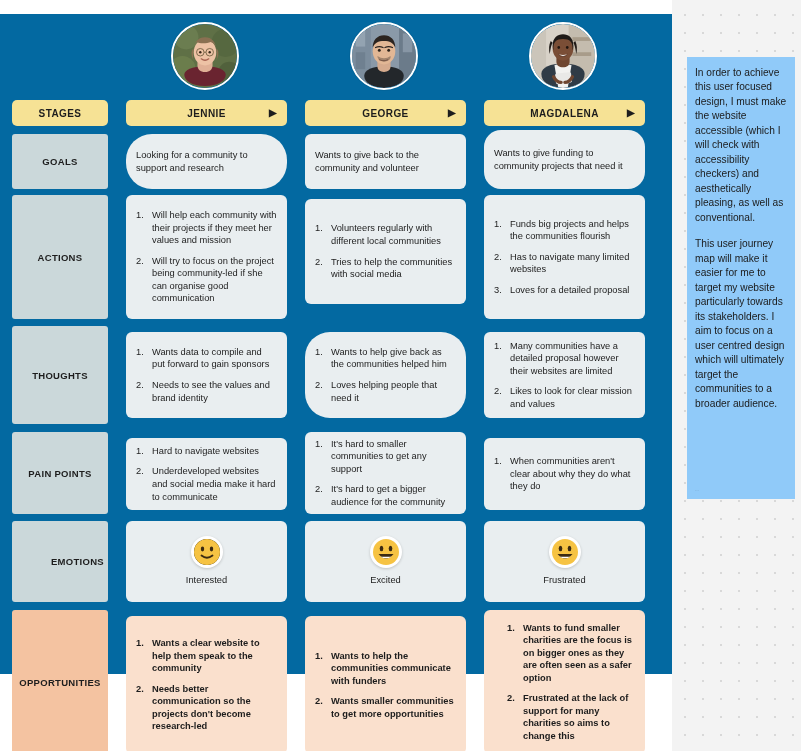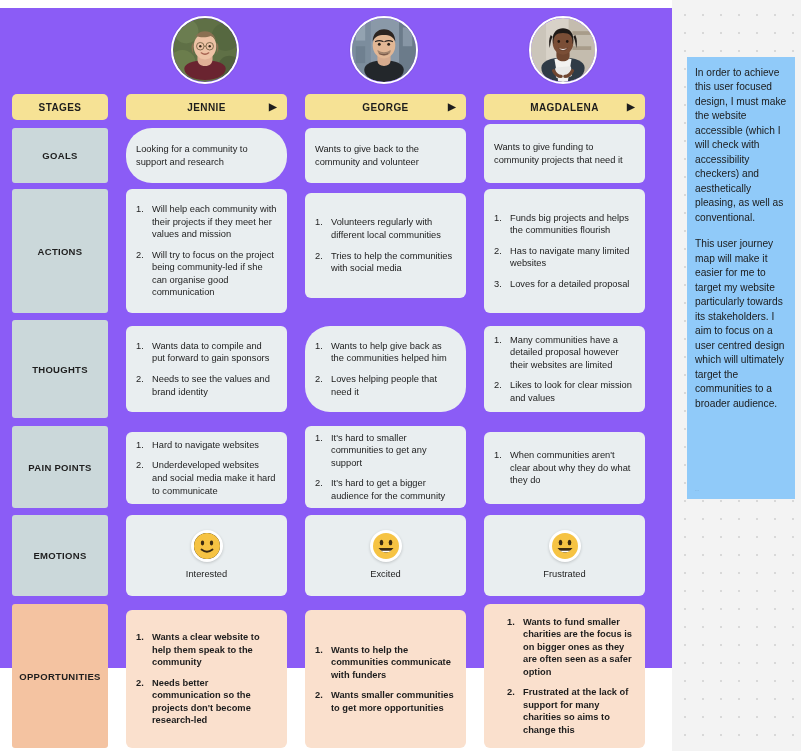--- a/index.html
+++ b/index.html
@@ -26,24 +26,24 @@
     background-color: #f3f3f3;
     background-image: radial-gradient(circle, #d8d8d8 1px, transparent 1.1px);
     background-size: 18px 18px;
     background-position: 4px 6px;
   }
 
   
   #journey-map {
     position: absolute;
     left: 0;
-    top: 8px;
+    top: 14px;
     width: 672px;
     height: 660px;
-    background: #8b5cf6;
+    background: #0369a1;
   }
 
   .avatar-row {
     position: absolute;
     left: 0; top: 0;
     width: 672px; height: 84px;
   }
 
   .avatar {
     position: absolute;
@@ -314,21 +314,21 @@
 
   <div class="stage-cell" style="top:120px;height:55px;">
     <span>GOALS</span>
   </div>
   <div class="content-cell col-1" style="top:120px;height:55px;border-radius:26px;">
     <span class="plain-text">Looking for a community to support and research</span>
   </div>
   <div class="content-cell col-2" style="top:120px;height:55px;">
     <span class="plain-text">Wants to give back to the community and volunteer</span>
   </div>
-  <div class="content-cell col-3" style="top:116px;height:59px;">
+  <div class="content-cell col-3" style="top:116px;height:59px;border-radius:17px;">
     <span class="plain-text">Wants to give funding to community projects that need it</span>
   </div>
 
   <div class="stage-cell" style="top:181px;height:124px;">
     <span>ACTIONS</span>
   </div>
   <div class="content-cell col-1" style="top:181px;height:124px;align-items:flex-end;">
     <ol class="cell-list">
       <li>Will help each community with their projects if they meet her values and mission</li>
       <li>Will try to focus on the project being community-led if she can organise good communication</li>
@@ -384,21 +384,21 @@
       <li>It's hard to smaller communities to get any support</li>
       <li>It's hard to get a bigger audience for the community</li>
     </ol>
   </div>
   <div class="content-cell col-3" style="top:424px;height:72px;">
     <ol class="cell-list">
       <li>When communities aren't clear about why they do what they do</li>
     </ol>
   </div>
 
-  <div class="stage-cell" style="top:507px;height:81px;">
+  <div class="stage-cell" style="top:507px;height:81px;justify-content:flex-end;">
     <span>EMOTIONS</span>
   </div>
 
   <div class="content-cell emotion col-1" style="top:507px;height:81px;">
     <div class="emoji-wrap">
       <svg width="28" height="28" viewBox="0 0 28 28" xmlns="http://www.w3.org/2000/svg">
         <circle cx="14" cy="14" r="13" fill="#f5c martin"></circle>
         <circle cx="14" cy="14" r="13" fill="#f6c343"></circle>
         <ellipse cx="9.5" cy="11" rx="1.7" ry="2.4" fill="#3b2a12"></ellipse>
         <ellipse cx="18.5" cy="11" rx="1.7" ry="2.4" fill="#3b2a12"></ellipse>

